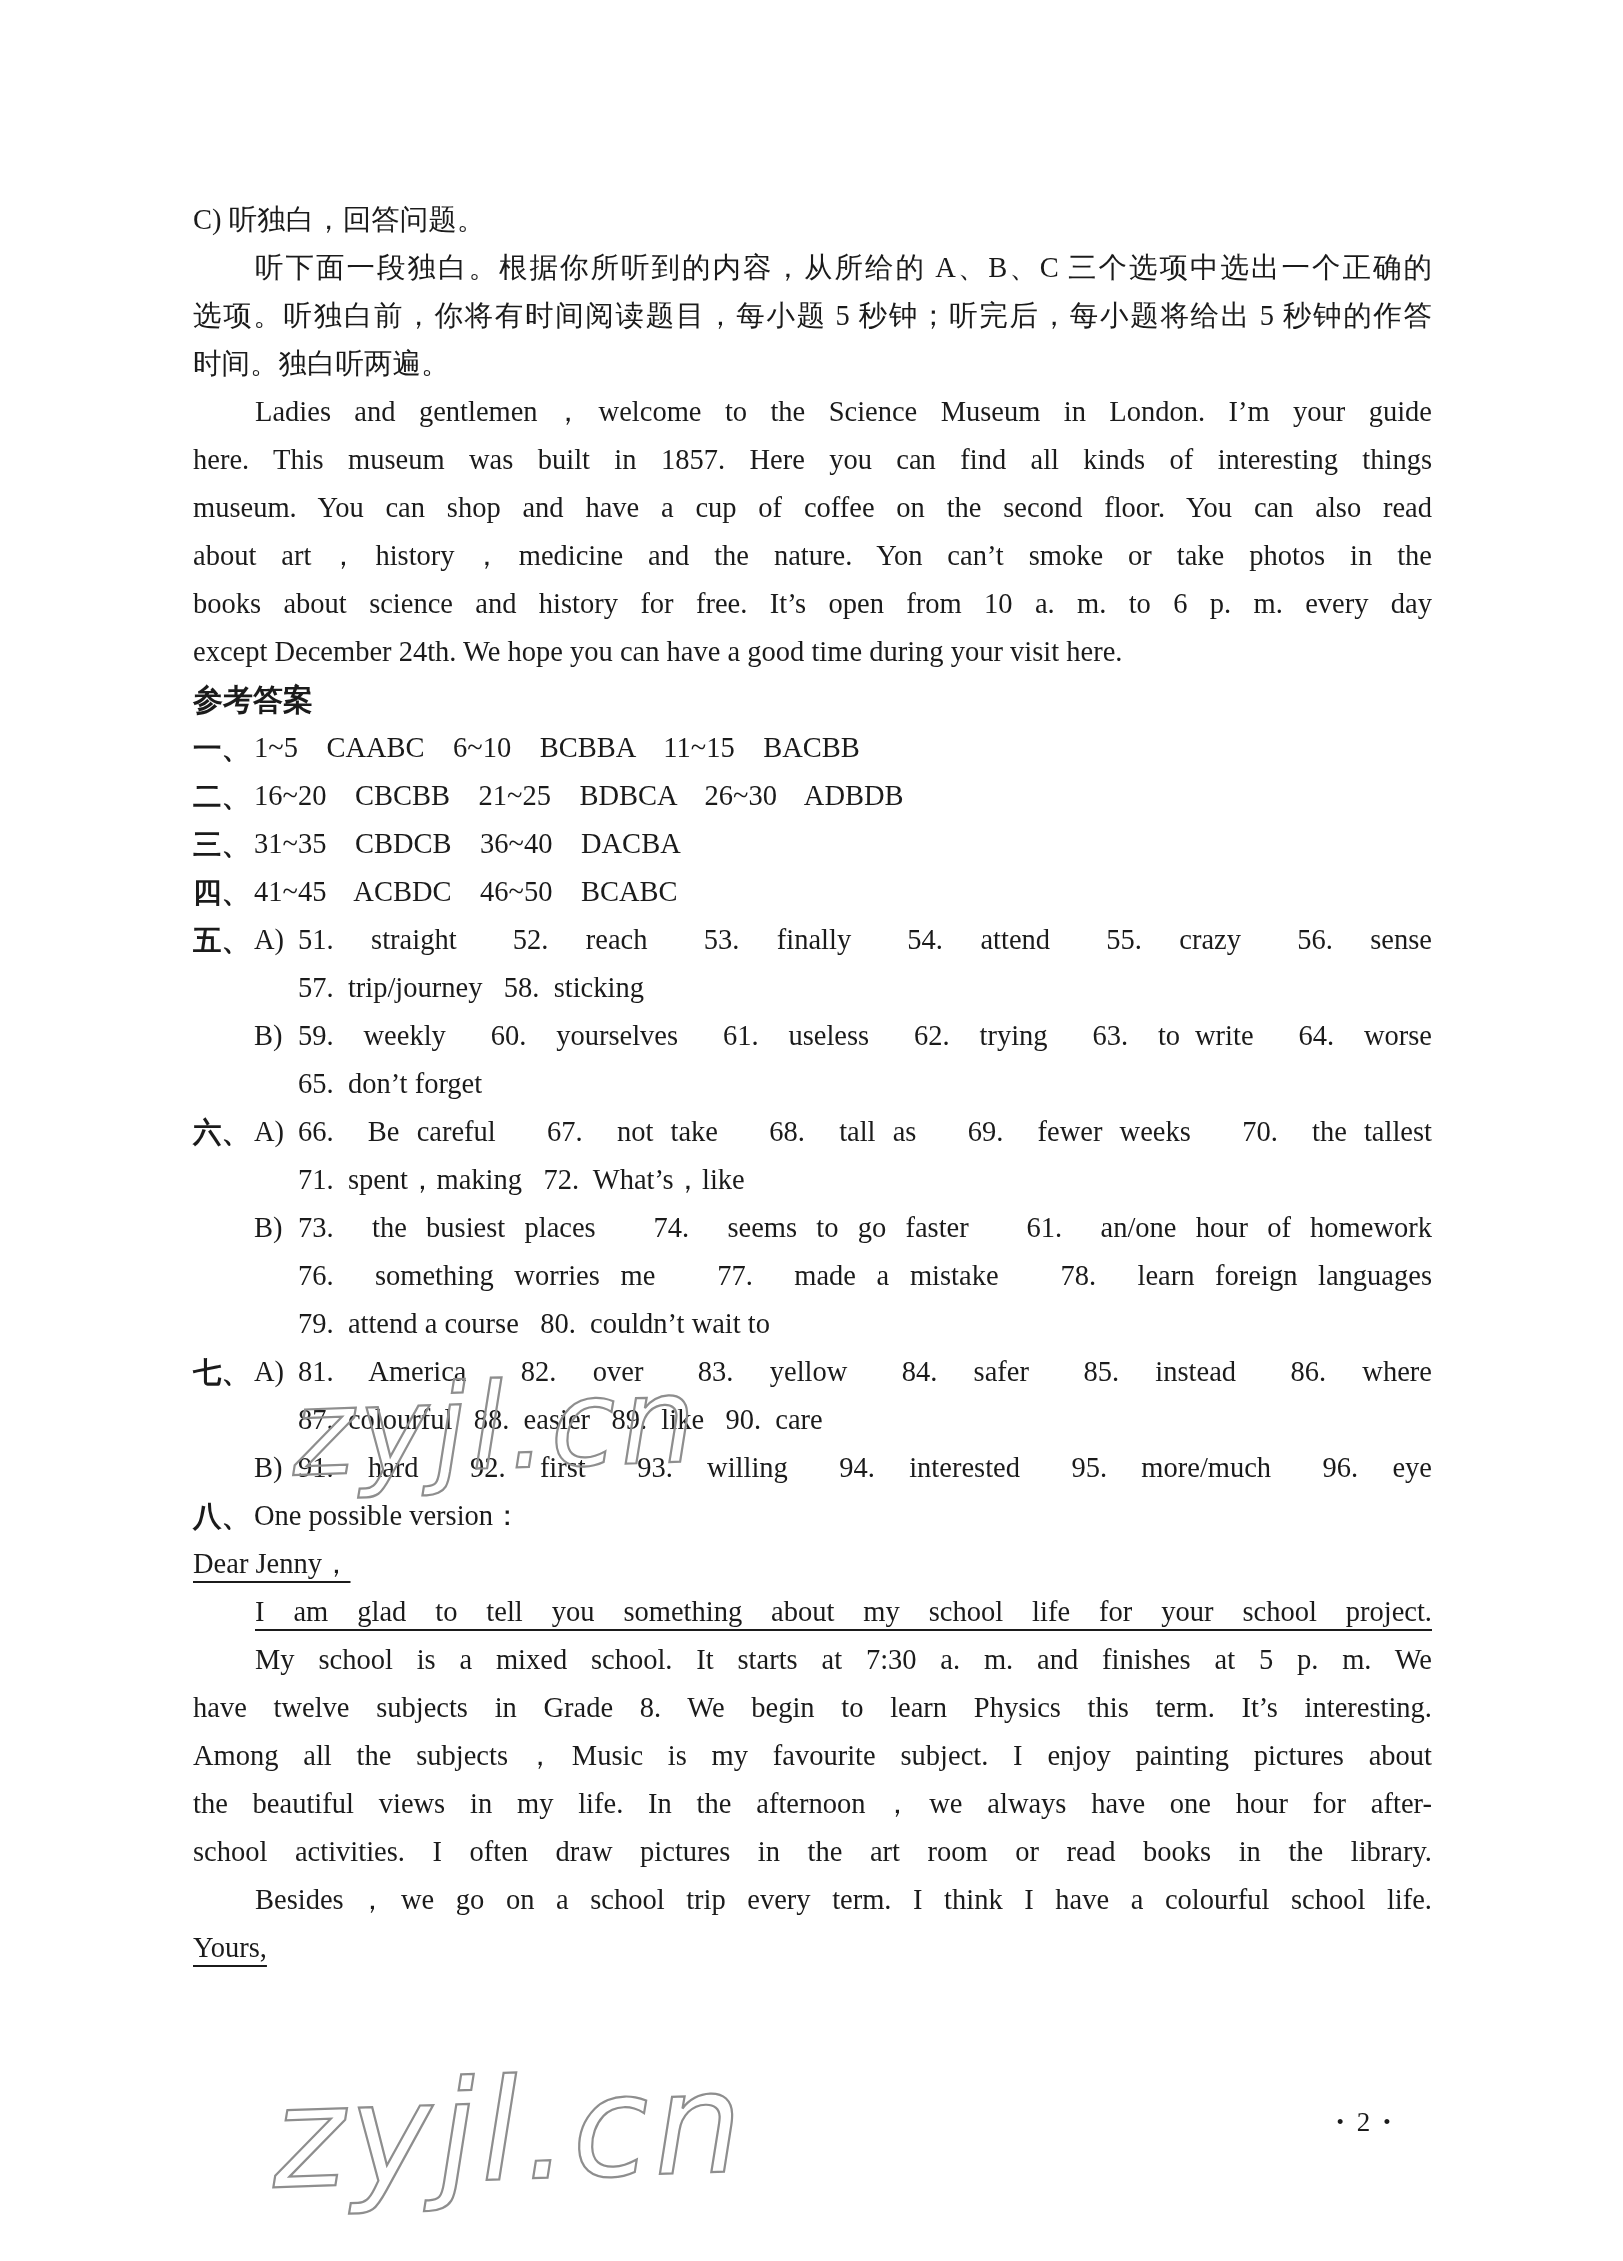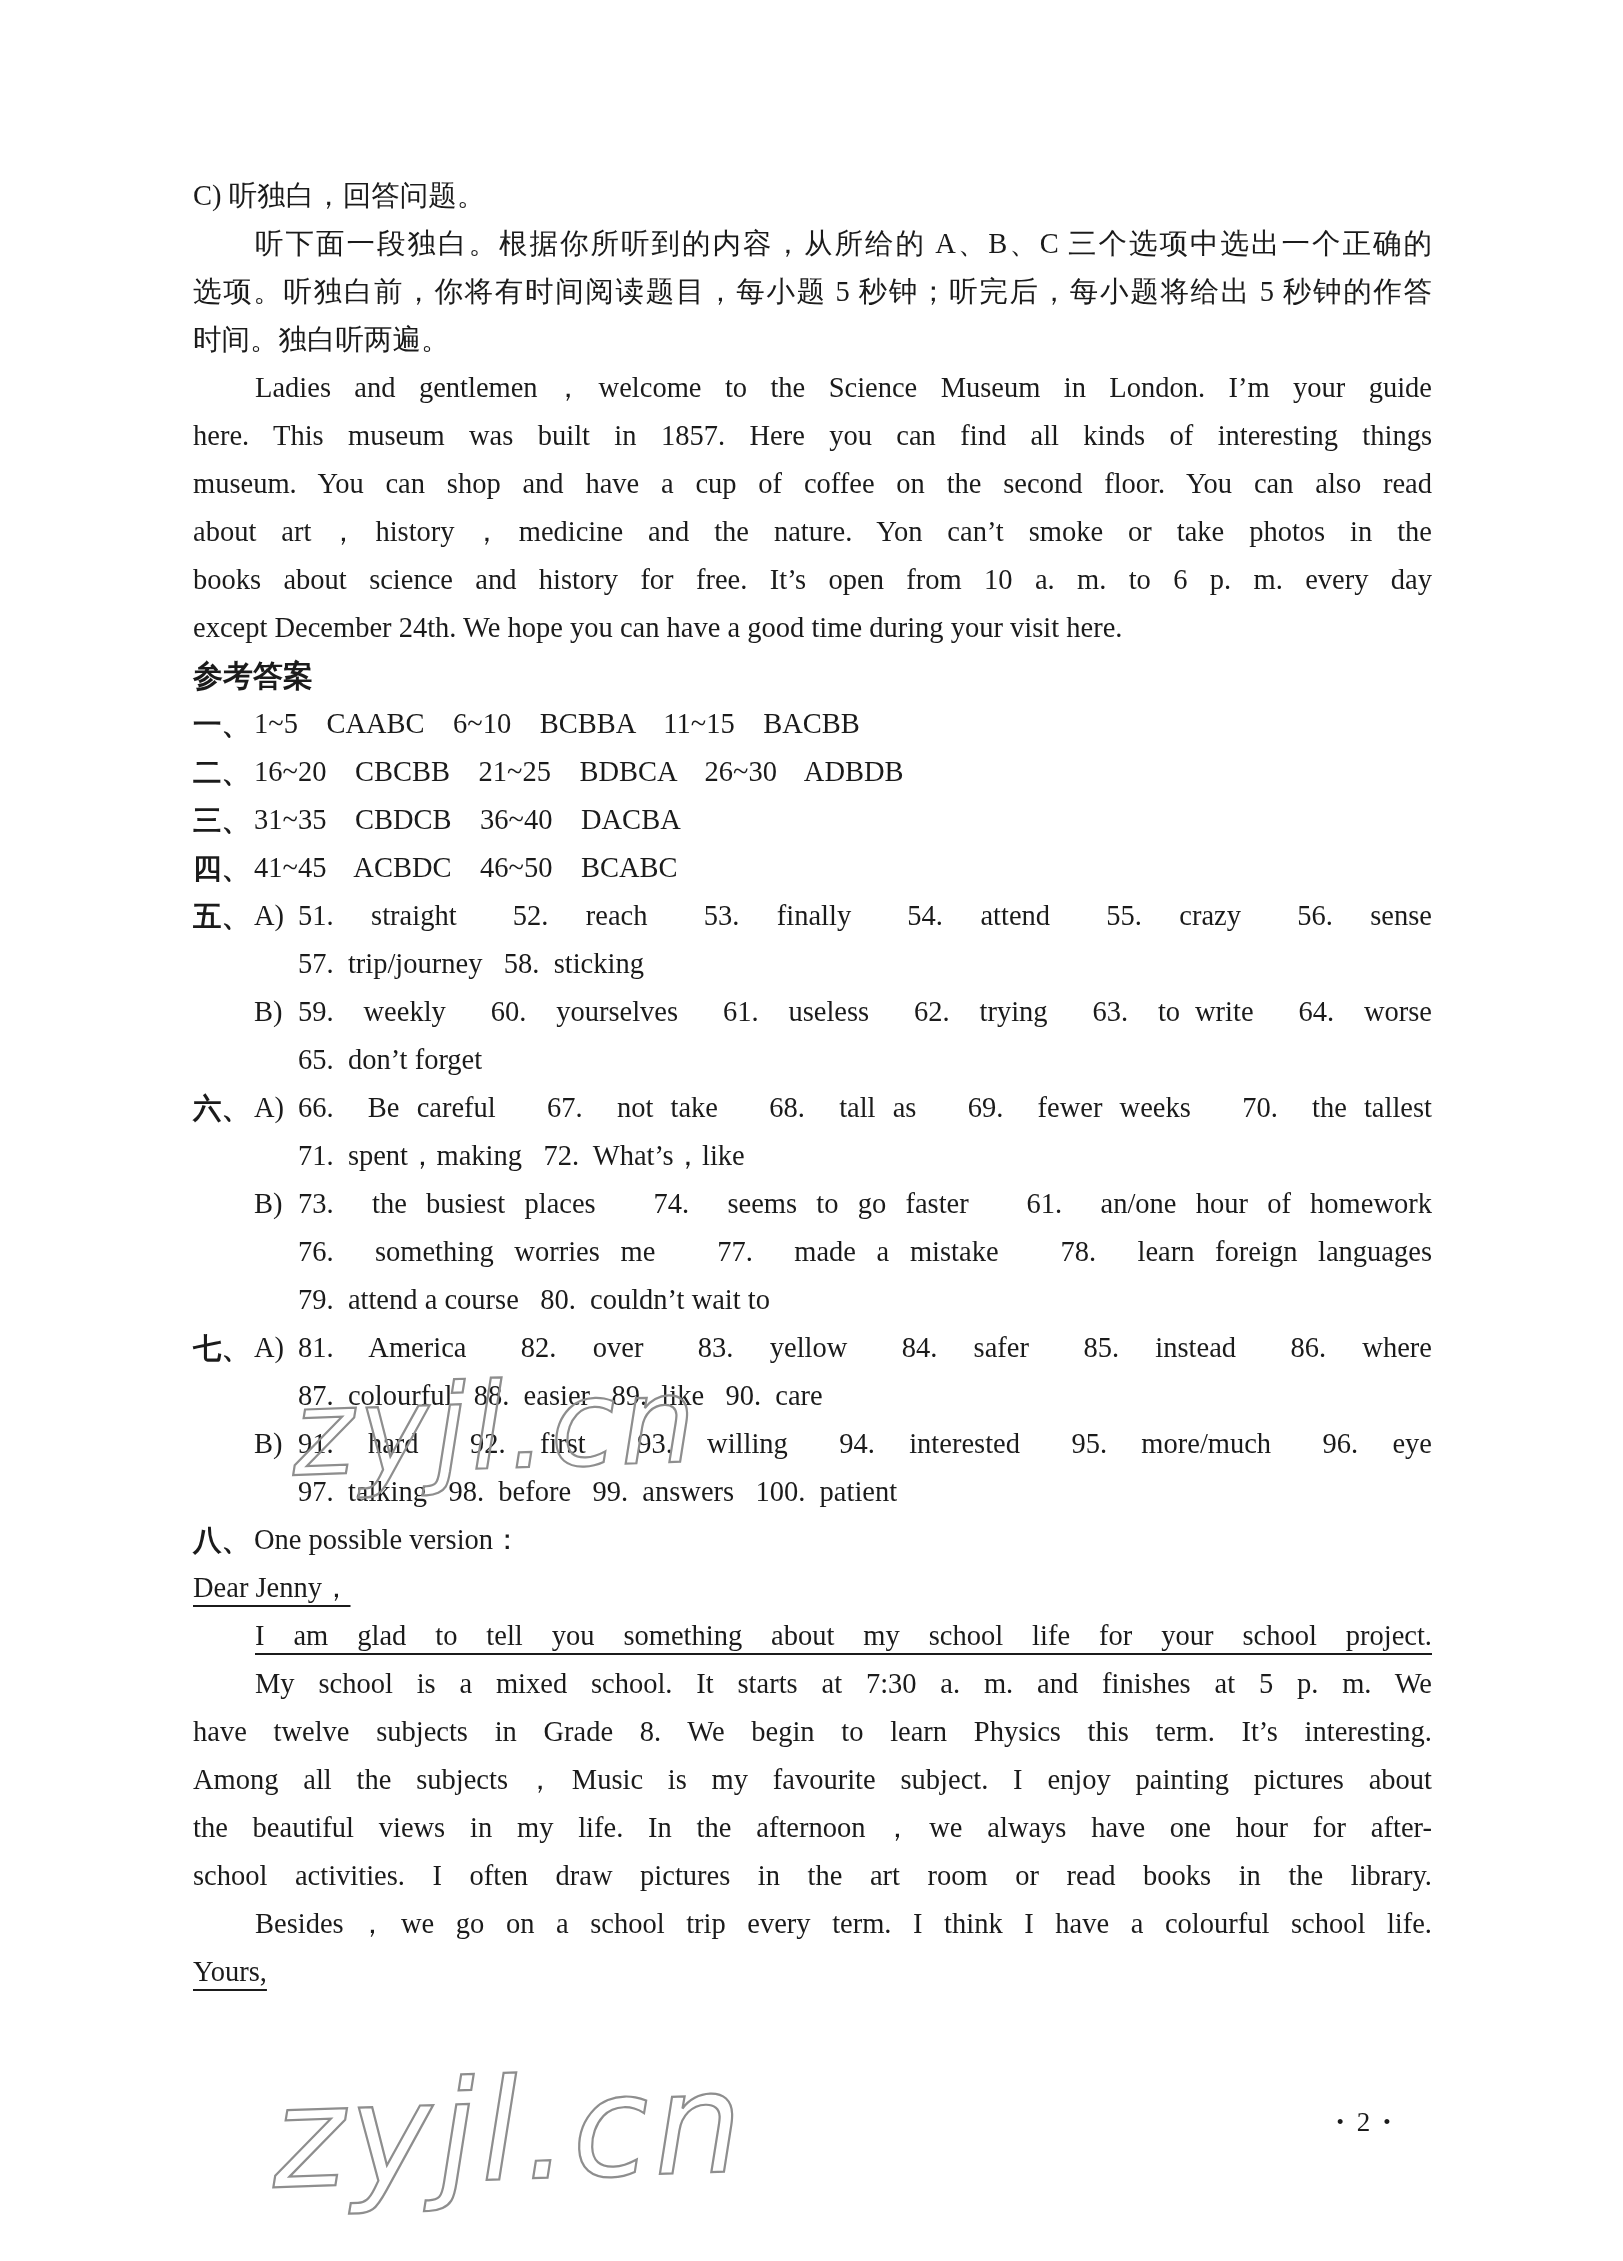--- a/index.html
+++ b/index.html
@@ -4,21 +4,21 @@
 <style>
   * { box-sizing: border-box; }
   html, body { margin: 0; padding: 0; }
   body {
     width: 1624px; height: 2261px; position: relative; overflow: hidden;
     background: #ffffff;
     font-family: "Liberation Serif", "DejaVu Serif", serif;
     color: #1b1b1b;
   }
   .content {
-    position: absolute; left: 193px; top: 172px; width: 1239px;
+    position: absolute; left: 193px; top: 196px; width: 1239px;
     font-size: 28.5px; line-height: 48px;
   }
   .line { min-height: 48px; }
   .ind { text-indent: 62px; }
   .fill { text-align: justify; text-align-last: justify; }
   .answers-heading {
     font-weight: bold; font-size: 30px;
     font-family: Liberation Serif, serif;
   }
   .row { display: flex; min-height: 48px; }
@@ -148,25 +148,20 @@
         <div class="row">
           <span class="marker"></span>
           <span class="plabel"></span>
           <span class="rowtext">87.  colourful   88.  easier   89.  like   90.  care</span>
         </div>
         <div class="row">
           <span class="marker"></span>
           <span class="plabel">B)</span>
           <span class="rowtext fill">91.  hard   92.  first   93.  willing   94.  interested   95.  more/much   96.  eye</span>
         </div>
-        <div class="row">
-          <span class="marker"></span>
-          <span class="plabel"></span>
-          <span class="rowtext">97.  talking   98.  before   99.  answers   100.  patient</span>
-        </div>
       </div>
 
     <div class="row">
       <span class="marker">八、</span>
       <span class="rowtext-plain">One possible version：</span>
     </div>
 
     <div class="letter">
       <div class="line">
         <span class="uline">Dear Jenny，</span>

